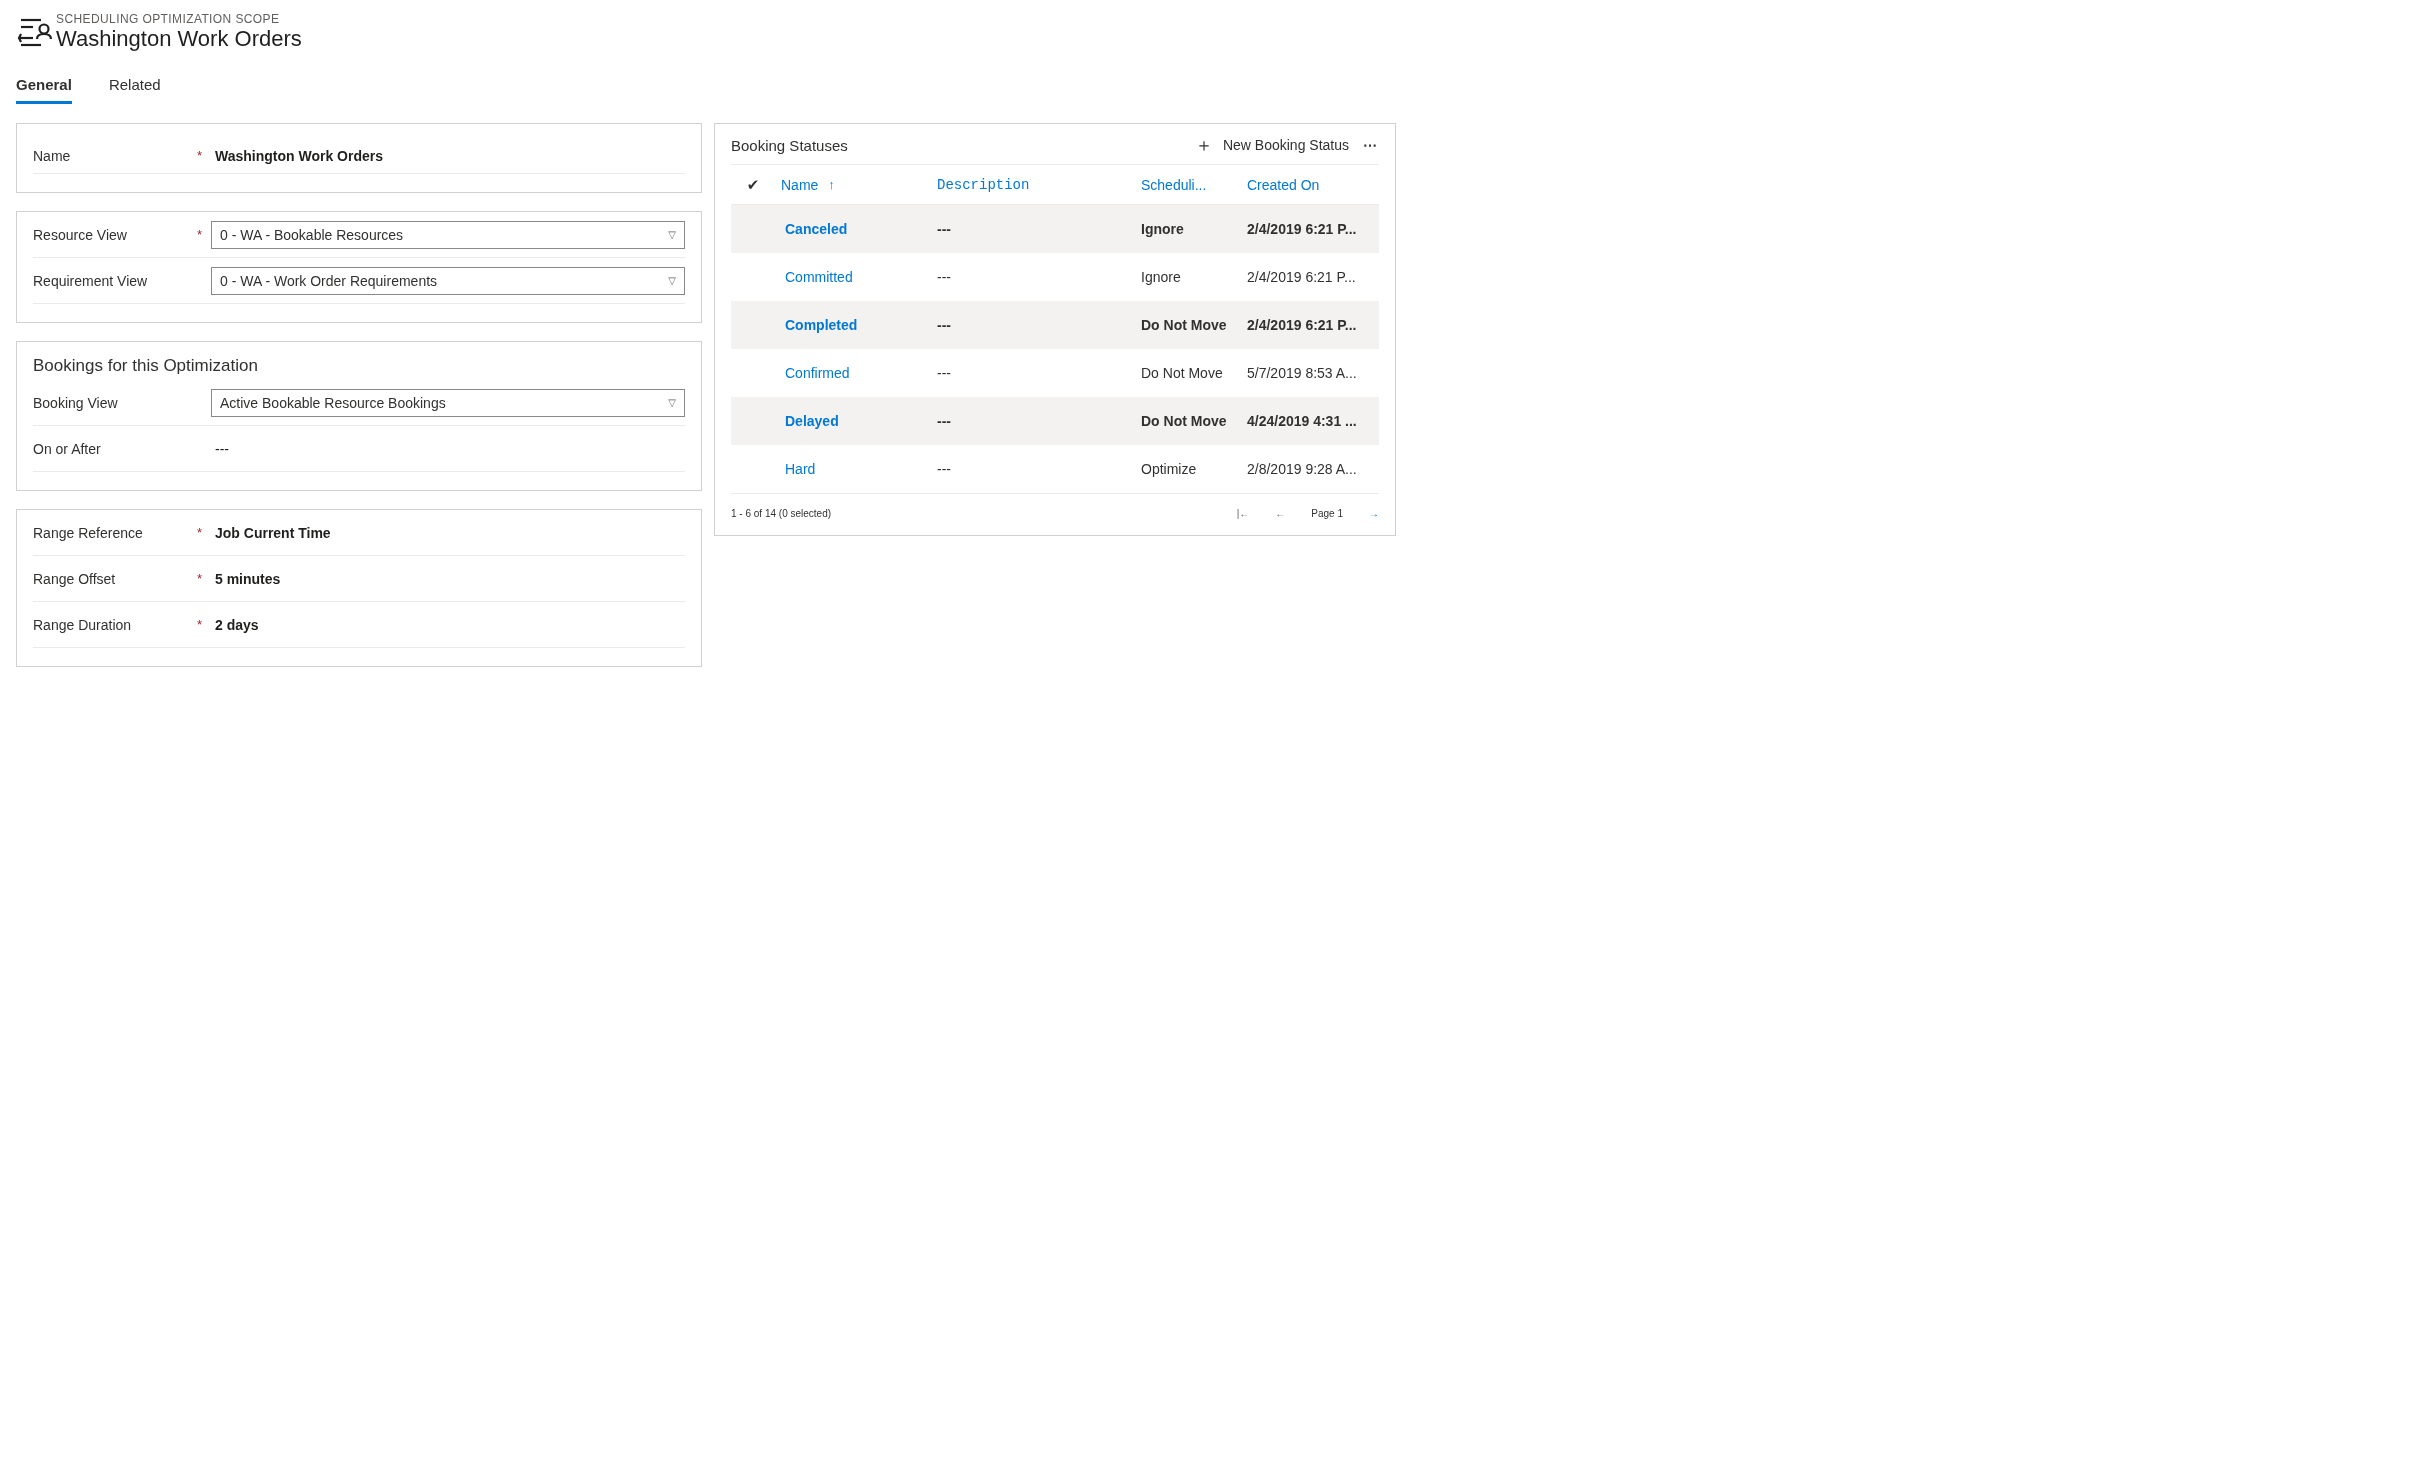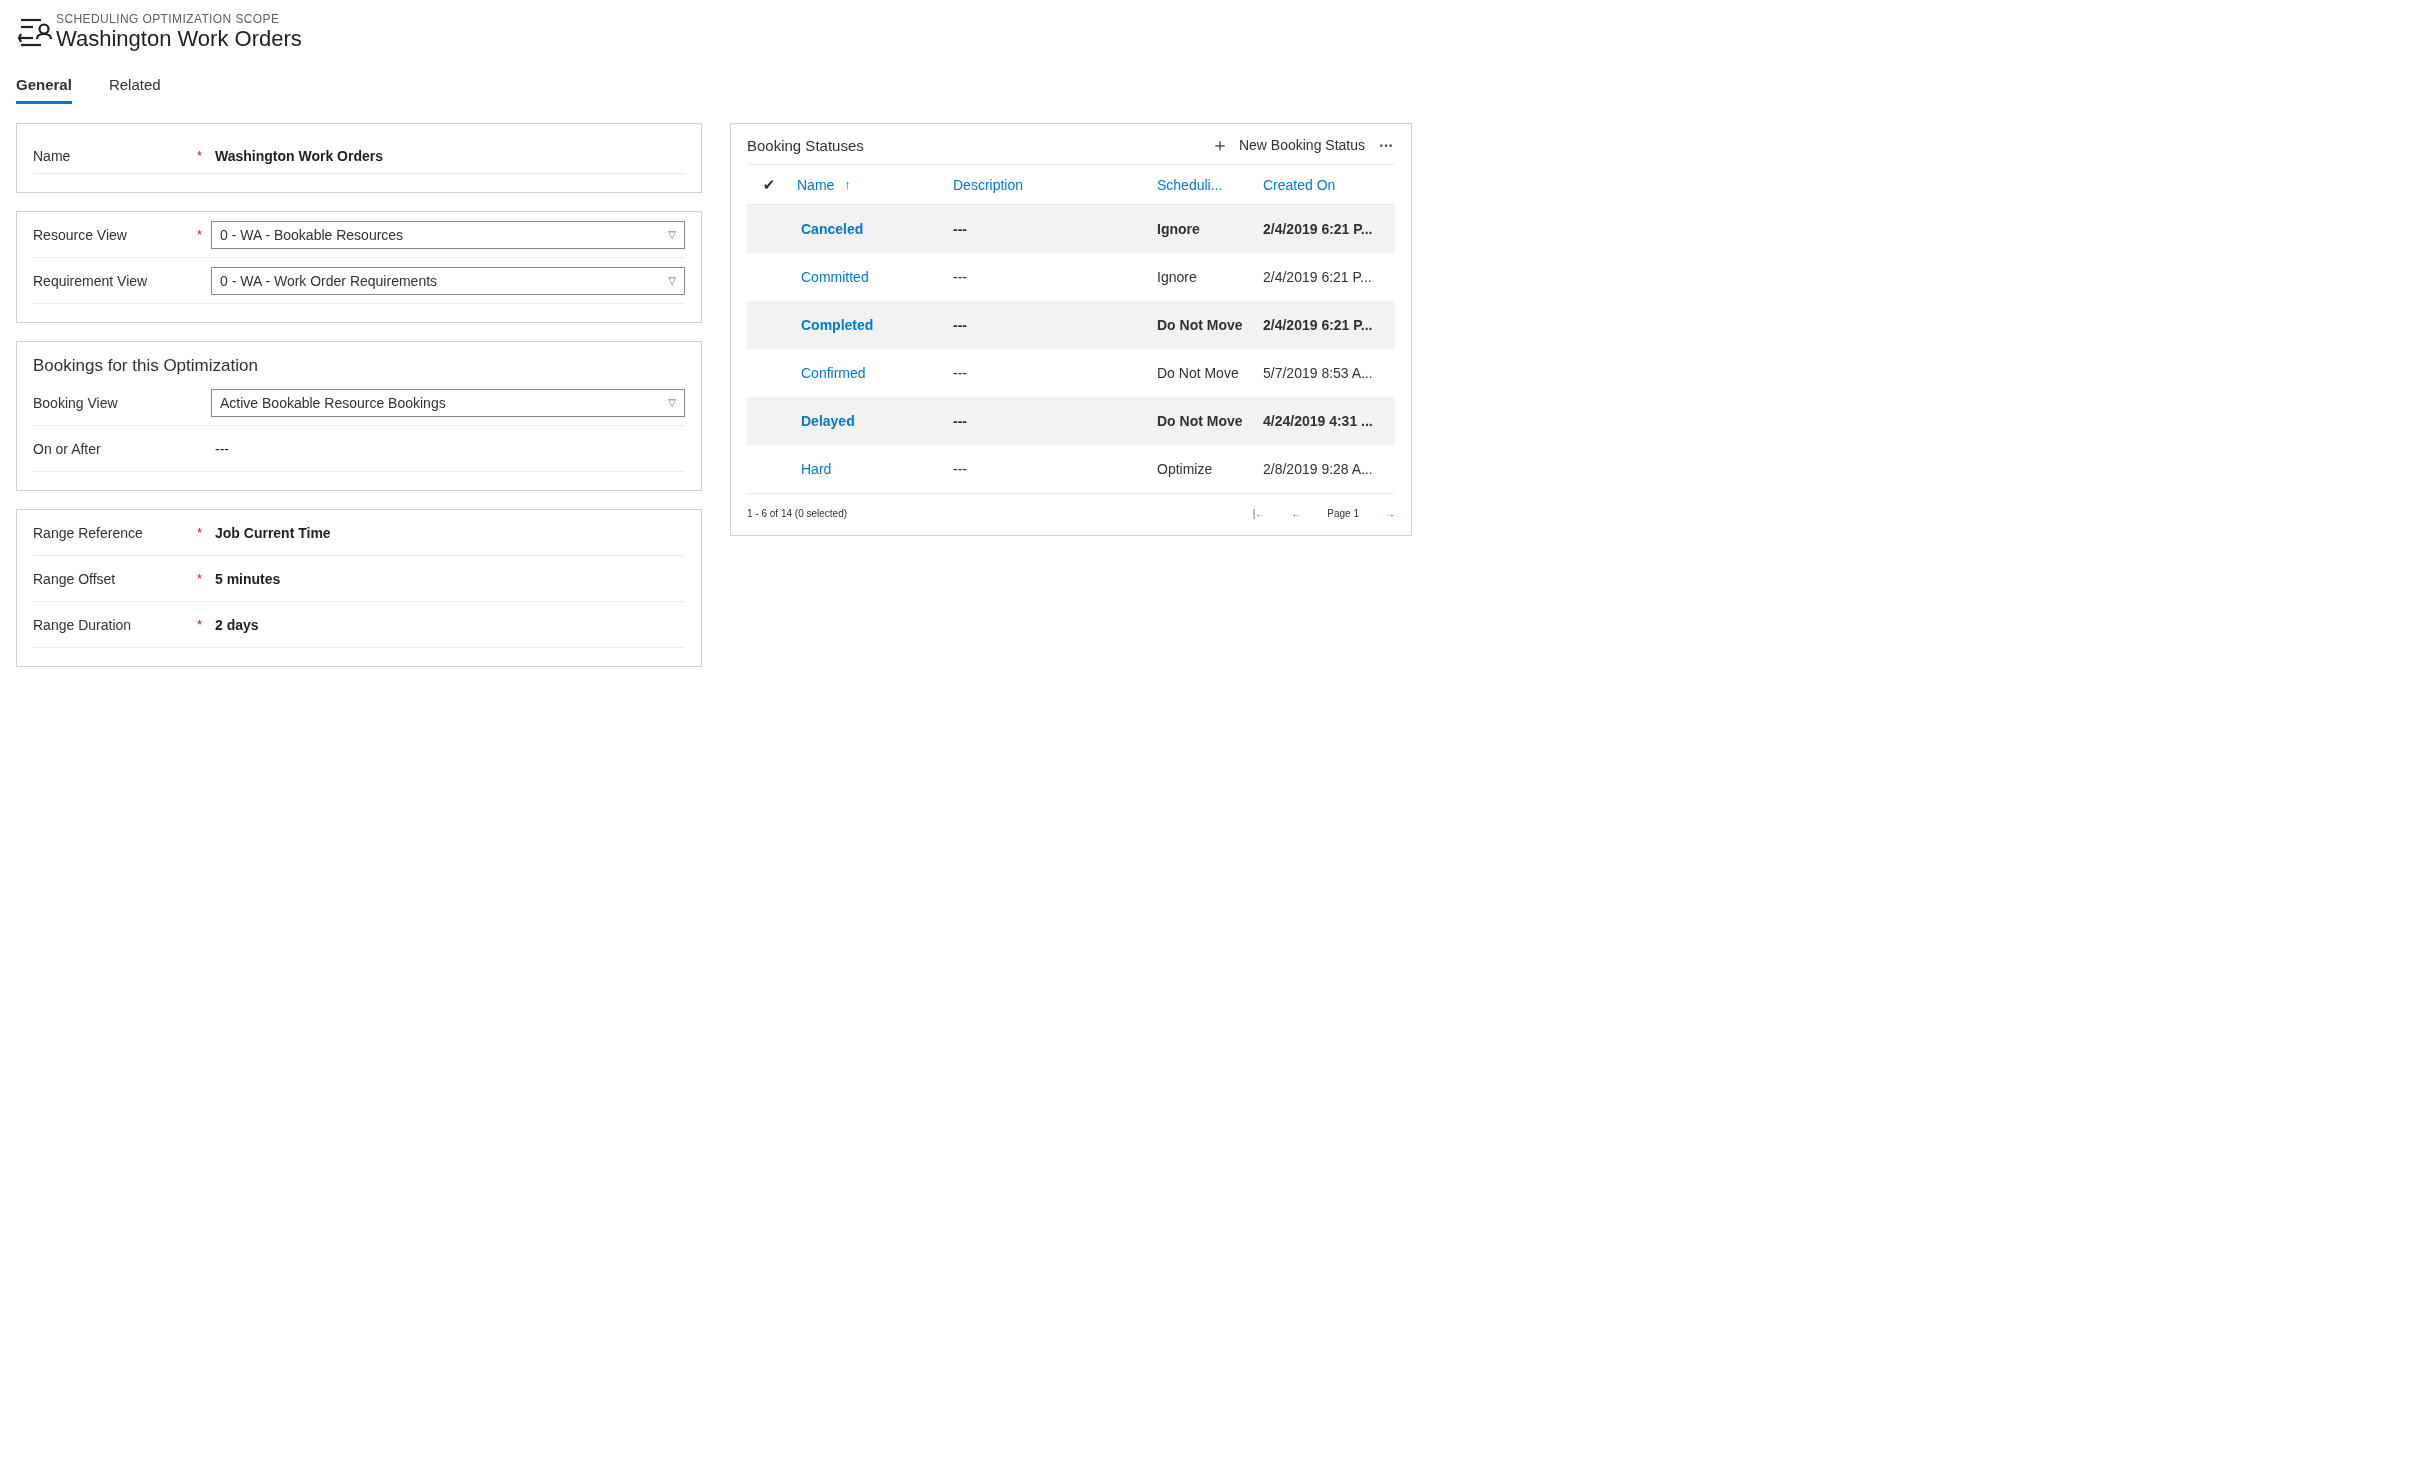--- a/index.html
+++ b/index.html
@@ -40,21 +40,21 @@
     font-size: 15px;
     cursor: pointer;
     color: #323130;
   }
   .tab.active {
     font-weight: 600;
     border-bottom: 3px solid #0078d4;
   }
   .layout {
     display: flex;
-    gap: 28px;
+    gap: 12px;
     margin-top: 18px;
     align-items: flex-start;
   }
   .col-left { flex: 0 0 686px; }
   .col-right { flex: 0 0 682px; }
   .card {
     border: 1px solid #d2d0ce;
     padding: 0 16px 18px 16px;
     margin-bottom: 18px;
     background: #fff;
@@ -155,21 +155,21 @@
   }
   .hcell.check { width: 44px; color: #323130; justify-content: center; }
   .hcell.sep::before {
     content: "";
     position: absolute;
     left: 0; top: 10px; bottom: 10px;
     width: 1px; background: #d2d0ce;
   }
   .sort-arrow { color: #0078d4; font-size: 13px; }
   .w-name { width: 156px; }
-  .w-desc { width: 204px; }
+  .w-desc { width: 204px; font-family: Liberation Mono, monospace; }
   .w-sched { width: 106px; }
   .w-created { width: 130px; }
   .row {
     display: flex;
     align-items: center;
     height: 48px;
     font-size: 14px;
   }
   .row.odd { background: #f3f2f1; font-weight: bold; }
   .cell { padding: 0 6px; overflow: hidden; white-space: nowrap; text-overflow: ellipsis; }

